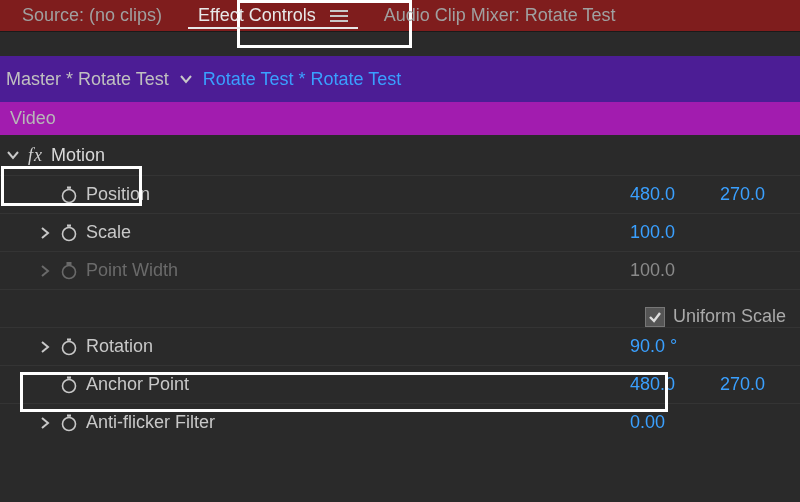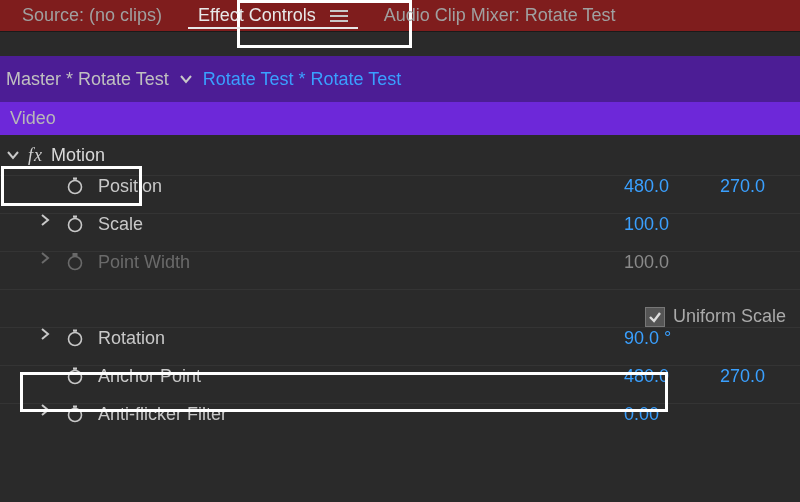--- a/index.html
+++ b/index.html
@@ -71,45 +71,44 @@
     gap: 8px;
   }
   .cliprow .master { color: #c0c0c0; }
   .cliprow .chev { width:18px; display:flex; justify-content:center; }
   .cliprow .clip { color: #3aa0ff; }
 
   
   .section-title {
     padding: 6px 10px;
     color: #b8b8b8;
-    background: #6d28d9;
+    background: #a21caf;
   }
 
   .effect-header {
     display: flex;
     align-items: center;
     height: 40px;
     padding: 0 6px;
     gap: 8px;
   }
   .effect-header .fx {
     font-style: italic;
     font-family: Liberation Serif, serif;
     letter-spacing: 1px;
     color: #d0d0d0;
   }
   .effect-header .name { color: #d8d8d8; }
 
   
   .prop {
     display: flex;
-    align-items: flex-start;
+    align-items: center;
     height: 38px;
     padding-left: 34px;
-    gap: 6px;
     border-top: 1px solid #343434;
   }
   .prop.disabled .plabel,
   .prop.disabled svg { color: #6a6a6a; stroke: #6a6a6a; }
   .col-expand { width: 22px; display:flex; justify-content:center; }
   .col-stop   { width: 26px; display:flex; justify-content:center; }
   .plabel     { flex: 0 0 auto; color: #c8c8c8; padding-left: 4px; }
   .spacer     { flex: 1; }
   .val        { width: 90px; color: #3aa0ff; font-variant-numeric: tabular-nums; }
   .val.dim    { color: #8a8a8a; }

